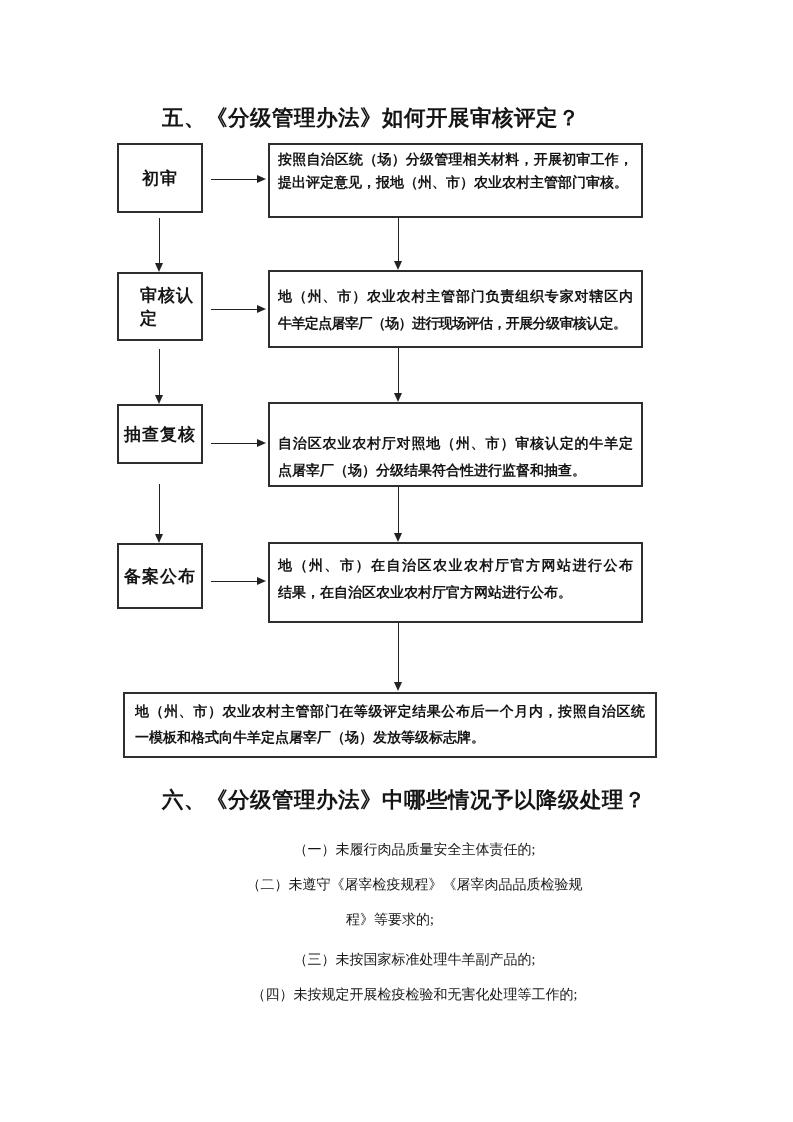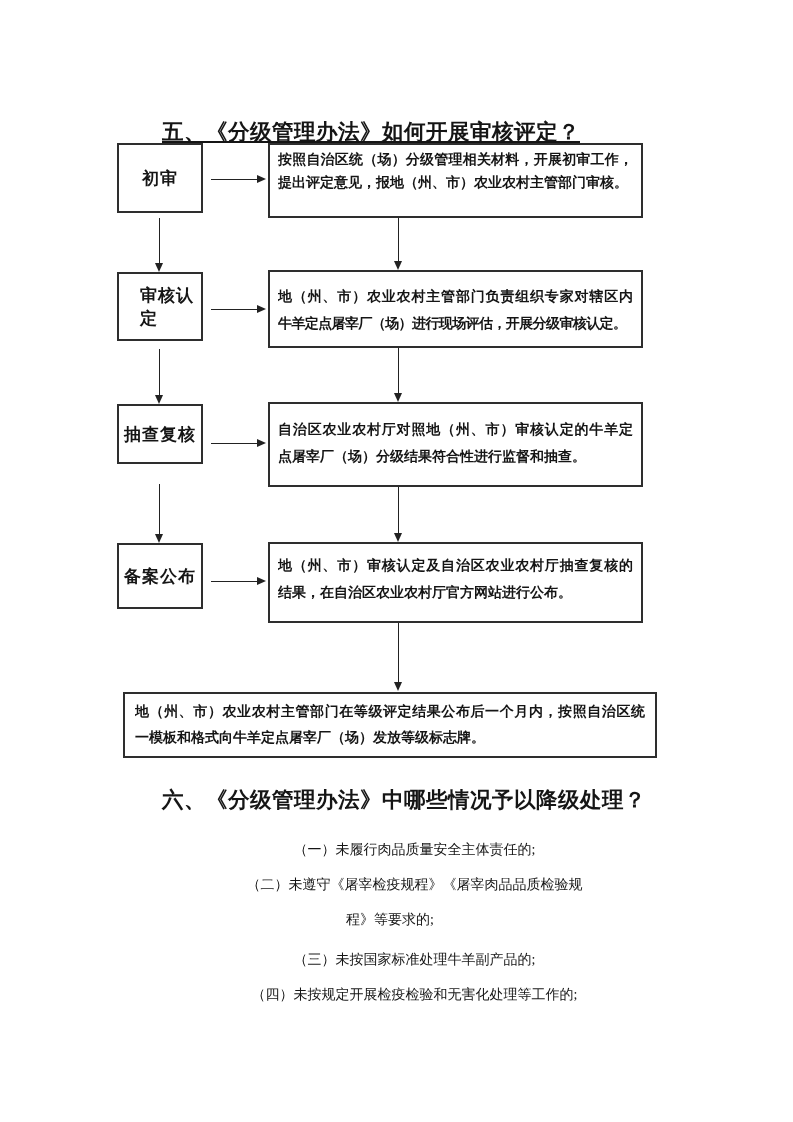--- a/index.html
+++ b/index.html
@@ -28,21 +28,21 @@
   .rbox{
     position:absolute; left:268px; width:375px; box-sizing:border-box;
     border:2px solid var(--line); background:var(--bg);
     font-weight:bold; font-size:14px; padding-left:8px; padding-right:8px;
   }
   .rbox .bline{white-space:nowrap; overflow:hidden;}
   .jl{text-align-last:justify;}
   .tight{letter-spacing:-0.6px;}
   .pt3{padding-top:3px; line-height:23px;}
   .pt11{padding-top:11px; line-height:27px;}
-  .pt17{padding-top:12px; line-height:27px;}
+  .pt17{padding-top:26px; line-height:27px;}
   .pt8{padding-top:8px; line-height:27px;}
   
   .bbox{
     position:absolute; left:123px; top:692px; width:534px; height:66px; box-sizing:border-box;
     border:2px solid var(--line); background:var(--bg);
     font-weight:bold; font-size:14px; line-height:26px; padding:5px 10px 0 10px;
   }
   .bbox .bline{white-space:nowrap; overflow:hidden;}
   
   .arrow-right{position:absolute; height:0; border-top:1.6px solid var(--arrow);}
@@ -63,21 +63,21 @@
     font-size:14px; line-height:35px; font-weight:normal;text-align:center;
   }
   .item .iline{white-space:nowrap;}
   .item .first{padding-left:49px;}
 </style>
 </head>
 <body>
 
 <div class="page">
 
-  <h1 class="h-title" style="left:162px; top:118px;text-decoration:underline;">五、《分级管理办法》如何开展审核评定？</h1>
+  <h1 class="h-title" style="left:162px; top:104px;">五、《分级管理办法》如何开展审核评定？</h1>
 
   <div class="lbox" style="top:143px; height:70px;">
     <span>初审</span>
   </div>
   <div class="lbox" style="top:272px; height:69px;padding-left:21px;">
     <span>审核认定</span>
   </div>
   <div class="lbox" style="top:404px; height:60px;">
     <span>抽查复核</span>
   </div>
@@ -91,21 +91,21 @@
   </div>
   <div class="rbox pt11" style="top:270px; height:78px;">
     <div class="bline jl">地（州、市）农业农村主管部门负责组织专家对辖区内</div>
     <div class="bline tight">牛羊定点屠宰厂（场）进行现场评估，开展分级审核认定。</div>
   </div>
   <div class="rbox pt17" style="top:402px; height:85px;">
     <div class="bline jl">自治区农业农村厅对照地（州、市）审核认定的牛羊定</div>
     <div class="bline">点屠宰厂（场）分级结果符合性进行监督和抽查。</div>
   </div>
   <div class="rbox pt8" style="top:542px; height:81px;">
-    <div class="bline jl">地（州、市）审核认定及自治区农业农村厅抽查复核的</div>
+    <div class="bline jl">地（州、市）在自治区农业农村厅官方网站进行公布</div>
     <div class="bline">结果，在自治区农业农村厅官方网站进行公布。</div>
   </div>
 
   <div class="arrow-right" style="left:211px; top:179px; width:46px;"></div>
   <div class="arrow-right" style="left:211px; top:309px; width:46px;"></div>
   <div class="arrow-right" style="left:211px; top:443px; width:46px;"></div>
   <div class="arrow-right" style="left:211px; top:581px; width:46px;"></div>
 
   <div class="arrow-down" style="left:159px; top:218px; height:45px;"></div>
   <div class="arrow-down" style="left:159px; top:349px; height:46px;"></div>

